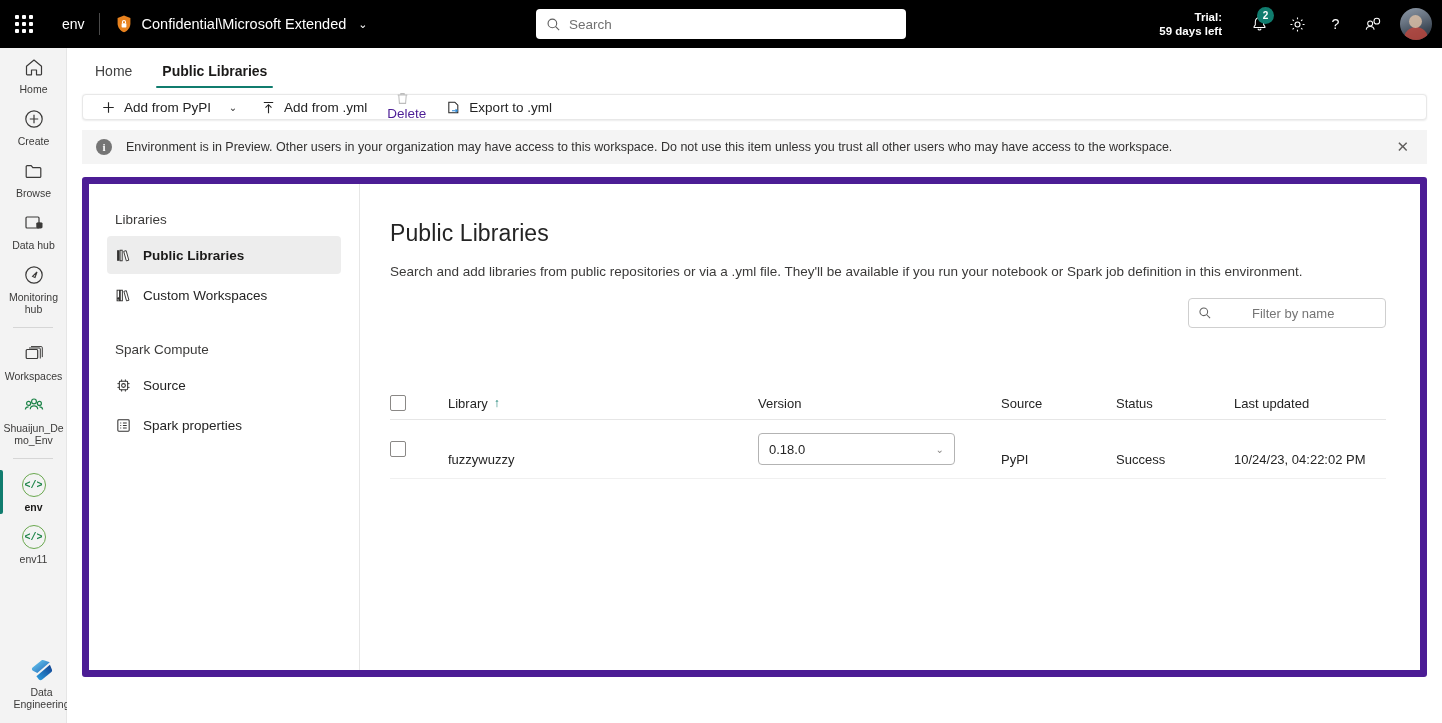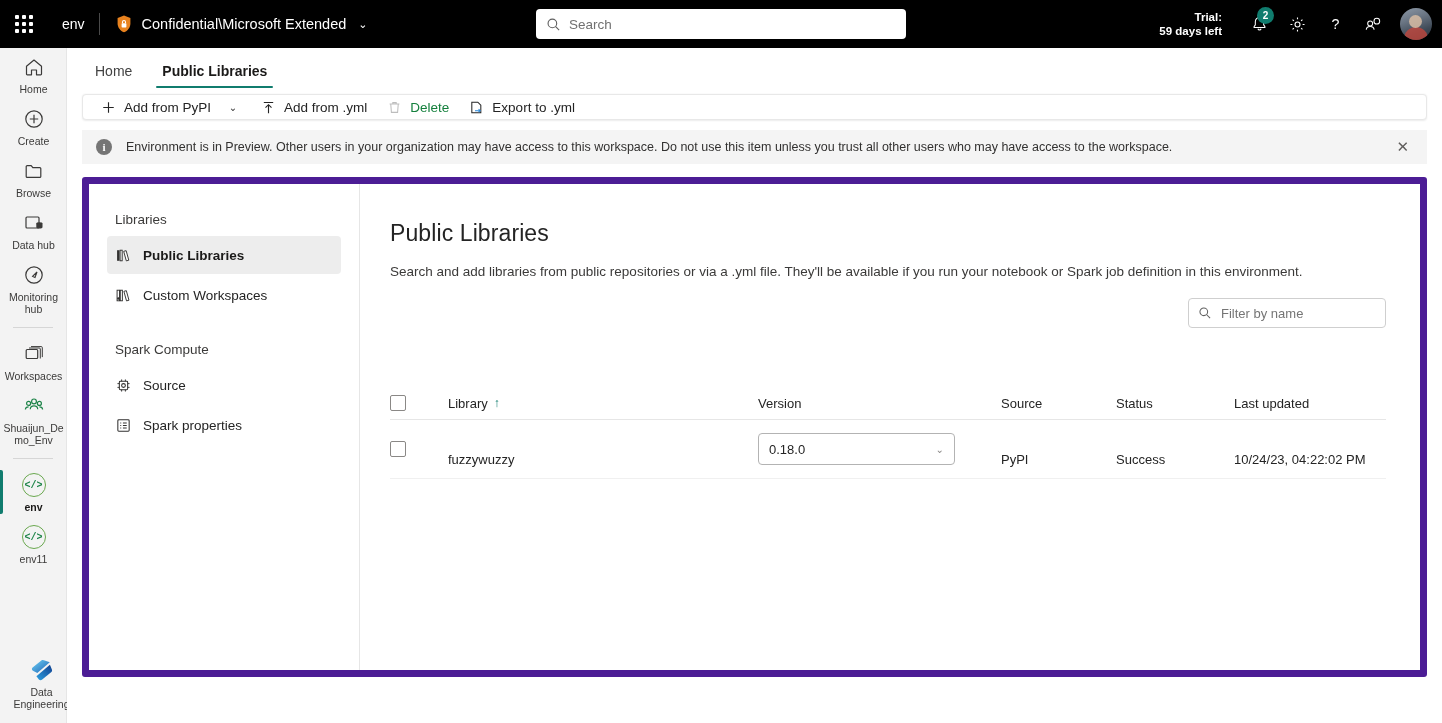--- a/index.html
+++ b/index.html
@@ -116,21 +116,21 @@
     border: 1px solid #e8e8e8; border-radius: 4px;
     display: flex; align-items: center; padding: 0 8px;
     box-shadow: 0 .6px 1.8px rgba(0,0,0,.08);
   }
   .tb-btn {
     display: flex; align-items: center; height: 32px; padding: 0 10px;
     font-size: 13.5px; color: #242424; cursor: pointer; border-radius: 3px;
     white-space: nowrap;
   }
   .tb-btn .ic { margin-right: 8px; display: flex; align-items: center; color: #242424; }
-  .tb-btn.disabled { color: #15803d; cursor: default; }
+  .tb-btn.disabled { color: #4c1d95; cursor: default; flex-direction: column; }
   .tb-btn.disabled .ic { color: #bdbdbd; }
   .tb-caret {
     width: 24px; height: 32px; display: flex; align-items: center; justify-content: center;
     color: #333; font-size: 10px; cursor: pointer; margin-right: 6px;
   }
 
   .banner {
     margin: 10px 15px 0 15px; height: 34px; background: #f4f4f4;
     display: flex; align-items: center; padding: 0 14px;
   }
@@ -161,21 +161,21 @@
   .nav-item .nlbl { font-size: 13.5px; color: #242424; margin-left: 6px; }
   .nav-item.active .nlbl { font-weight: bold; color: #1b1a19; }
 
   .pane { flex: 1; padding: 36px 34px 0 30px; position: relative; }
   .ptitle { font-size: 23px; color: #242424; font-weight: normal; letter-spacing: .1px; }
   .pdesc { font-size: 13.5px; color: #3b3a39; margin-top: 17px; }
 
   .filterbox {
     position: absolute; right: 34px; top: 114px; width: 198px; height: 30px;
     border: 1px solid #cfcfcf; border-radius: 4px; display: flex; align-items: center;
-    padding: 0 9px; background: #fff; cursor: text;
+    padding: 0 9px; background: #fff; cursor: text; gap: 31px;
   }
   .filterbox .fic { color: #616161; display: flex; margin-right: 9px; }
   .filterbox .ftxt { color: #757575; font-size: 13px; }
 
   .table { margin-top: 108px; }
   .thead, .trow { display: flex; align-items: center; }
   .thead { height: 33px; border-bottom: 1px solid #e6e6e6; }
   .trow { height: 59px; border-bottom: 1px solid #f0f0f0; }
   .cb {
     width: 16px; height: 16px; border: 1px solid #8a8886; border-radius: 2px;

